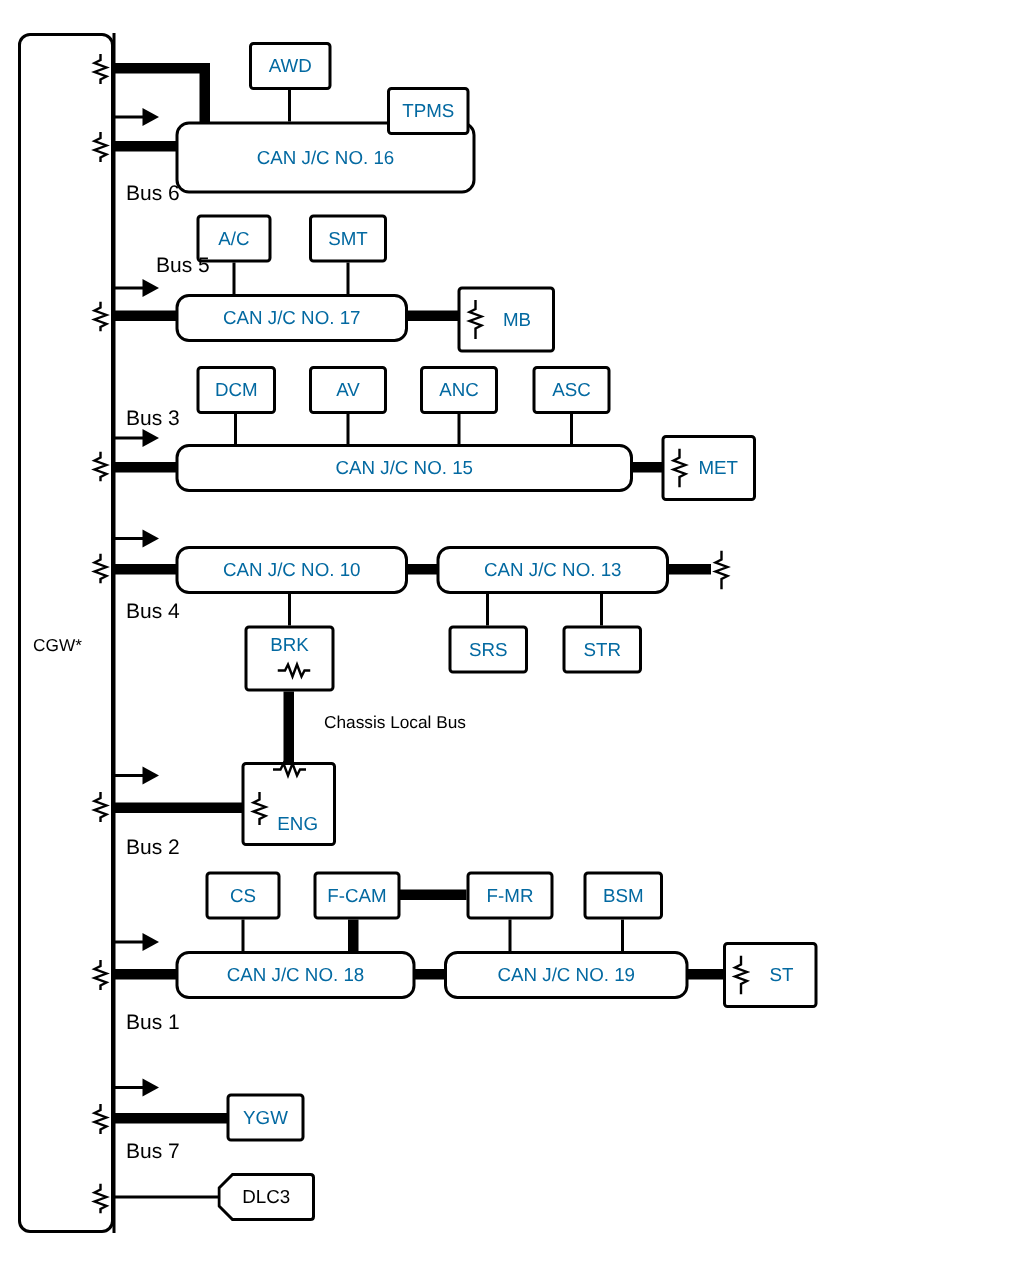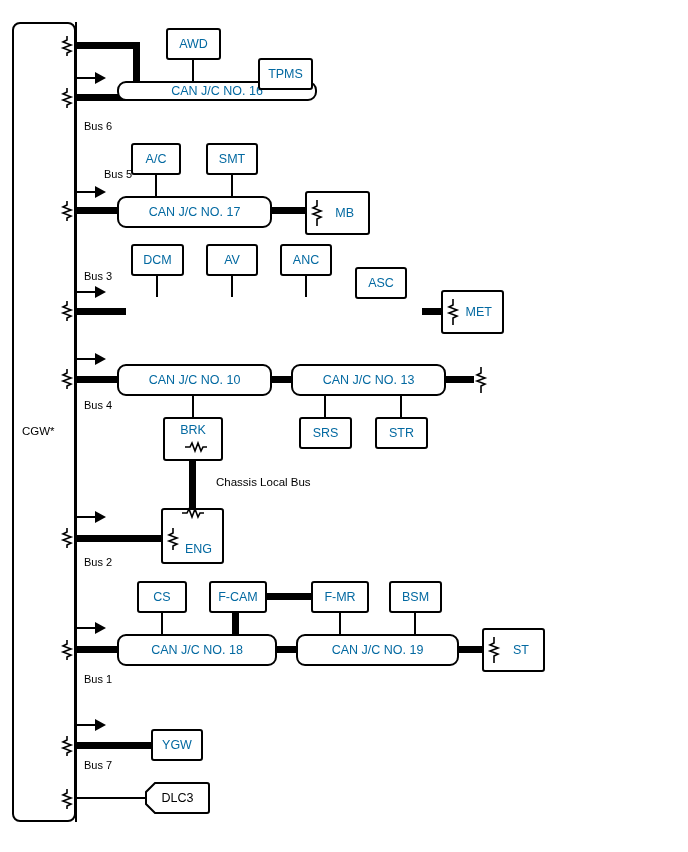--- a/index.html
+++ b/index.html
@@ -44,21 +44,21 @@
   }
   .label {
     position: absolute;
     font-size: 11.5px;
     color: #000000;
     white-space: nowrap;
     z-index: 6;
   }
   .buslabel {
     position: absolute;
-    font-size: 11px;
+    font-size: 14px;
     color: #000000;
     white-space: nowrap;
     z-index: 6;
   }
   
   .thick {
     position: absolute;
     background: #000000;
     z-index: 2;
   }
@@ -122,21 +122,21 @@
   <div class="arrow" style="left:95px; top:72px;"></div>
   <div class="thin" style="left:66px; top:77px; width:32px; height:2px;"></div>
 
   <div class="zig" style="left:60px; top:88px;">
     <svg width="14" height="20" viewBox="0 0 14 20">
         <path d="M7 0 V4 L3 6 L11 9 L3 12 L11 15 L7 17 V20" stroke="#000" stroke-width="1.6" fill="none"></path>
       </svg>
   </div>
   <div class="thick" style="left:76px; top:94px; width:50px; height:7px;"></div>
 
-  <div class="box round" style="left:117px; top:81px; width:200px; height:20px;">
+  <div class="box round" style="left:117px; top:81px; width:200px; height:48px;">
     <span>CAN J/C NO. 16</span>
   </div>
 
   <div class="box" style="left:166px; top:28px; width:55px; height:32px;">
     <span>AWD</span>
   </div>
   <div class="box" style="left:258px; top:28px; width:55px; height:32px;margin-top:30px;">
     <span>TPMS</span>
   </div>
   <div class="thin" style="left:192px; top:60px; width:2px; height:21px;"></div>
@@ -182,31 +182,34 @@
   <div class="arrow" style="left:95px; top:286px;"></div>
   <div class="thin" style="left:66px; top:291px; width:32px; height:2px;"></div>
 
   <div class="zig" style="left:60px; top:301px;">
     <svg width="14" height="20" viewBox="0 0 14 20">
         <path d="M7 0 V4 L3 6 L11 9 L3 12 L11 15 L7 17 V20" stroke="#000" stroke-width="1.6" fill="none"></path>
       </svg>
   </div>
   <div class="thick" style="left:76px; top:308px; width:50px; height:7px;"></div>
 
+  <div class="box round" style="left:117px; top:296px; width:305px; height:32px;">
+    <span>CAN J/C NO. 15</span>
+  </div>
 
   <div class="box" style="left:131px; top:244px; width:53px; height:32px;">
     <span>DCM</span>
   </div>
   <div class="box" style="left:206px; top:244px; width:52px; height:32px;">
     <span>AV</span>
   </div>
   <div class="box" style="left:280px; top:244px; width:52px; height:32px;">
     <span>ANC</span>
   </div>
-  <div class="box" style="left:355px; top:244px; width:52px; height:32px;margin-top:23px;">
+  <div class="box" style="left:355px; top:244px; width:52px; height:32px;">
     <span>ASC</span>
   </div>
   <div class="thin" style="left:156px; top:276px; width:2px; height:21px;"></div>
   <div class="thin" style="left:231px; top:276px; width:2px; height:21px;"></div>
   <div class="thin" style="left:305px; top:276px; width:2px; height:21px;"></div>
   <div class="thin" style="left:380px; top:276px; width:2px; height:21px;"></div>
 
   <div class="thick" style="left:422px; top:308px; width:28px; height:7px;"></div>
   <div class="box" style="left:441px; top:290px; width:63px; height:44px; justify-content:flex-end; padding-right:10px;">
     <span>MET</span>

